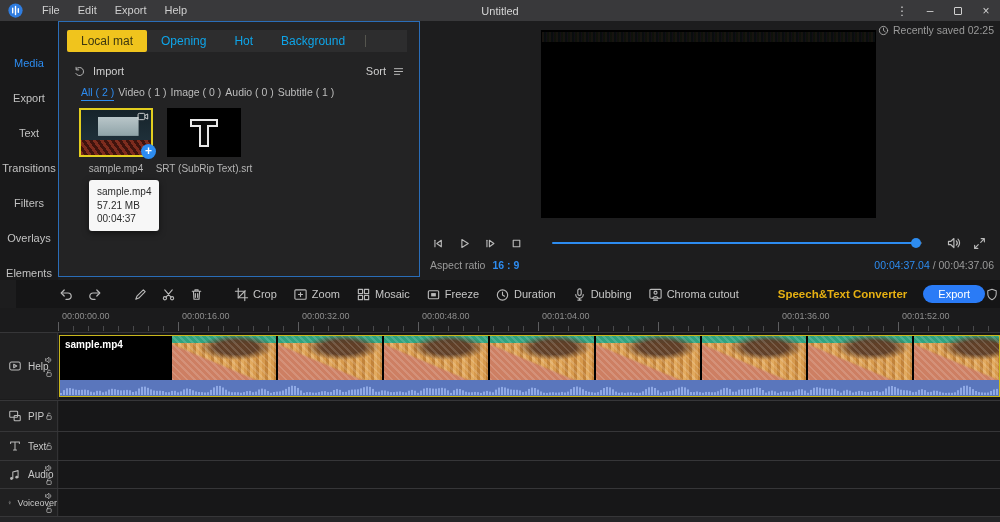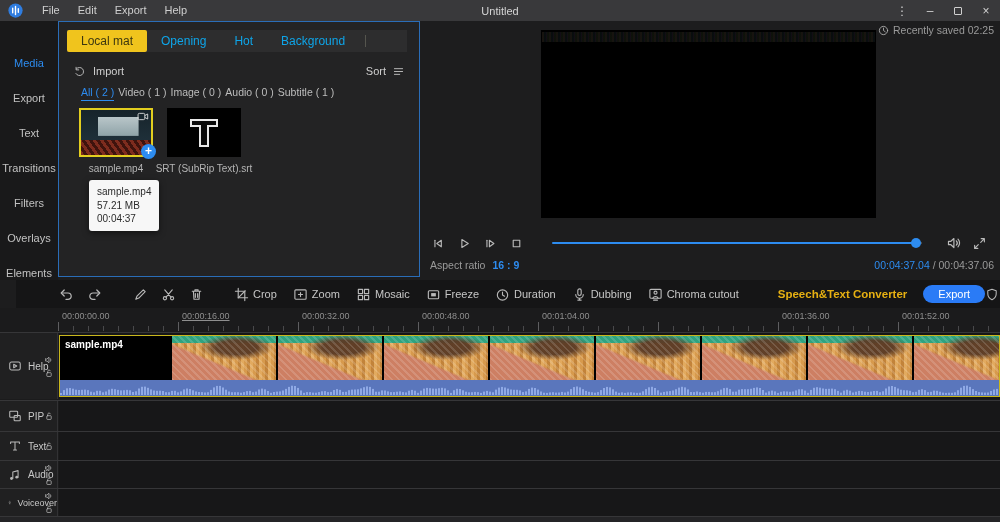--- a/index.html
+++ b/index.html
@@ -376,21 +376,21 @@
       </svg>
 
   </div>
 </div>
 
 <div id="timeline">
   <div id="ruler">
     <div id="minor-ticks"></div>
   <span class="ruler-label" style="left: 62px;">00:00:00.00</span>
       <i class="major-tick" style="left: 58px;"></i>
-      <span class="ruler-label" style="left: 182px; text-decoration: underline;">00:00:16.00</span>
+      <span class="ruler-label" style="left: 182px;">00:00:16.00</span>
       <i class="major-tick" style="left: 178px;"></i>
       <span class="ruler-label" style="left: 302px;">00:00:32.00</span>
       <i class="major-tick" style="left: 298px;"></i>
       <span class="ruler-label" style="left: 422px;">00:00:48.00</span>
       <i class="major-tick" style="left: 418px;"></i>
       <span class="ruler-label" style="left: 542px;">00:01:04.00</span>
       <i class="major-tick" style="left: 538px;"></i>
       <span class="ruler-label" style="left: 662px; margin-top: 32px;">00:01:20.00</span>
       <i class="major-tick" style="left: 658px;"></i>
       <span class="ruler-label" style="left: 782px;">00:01:36.00</span>

